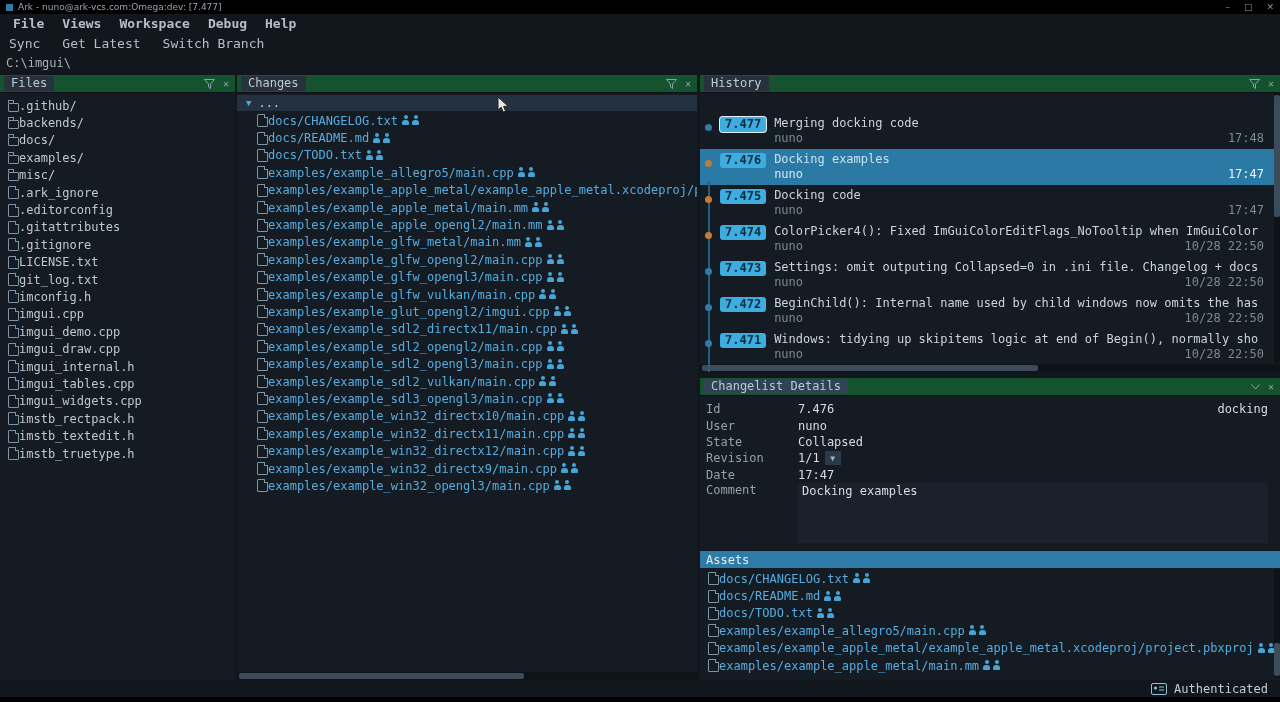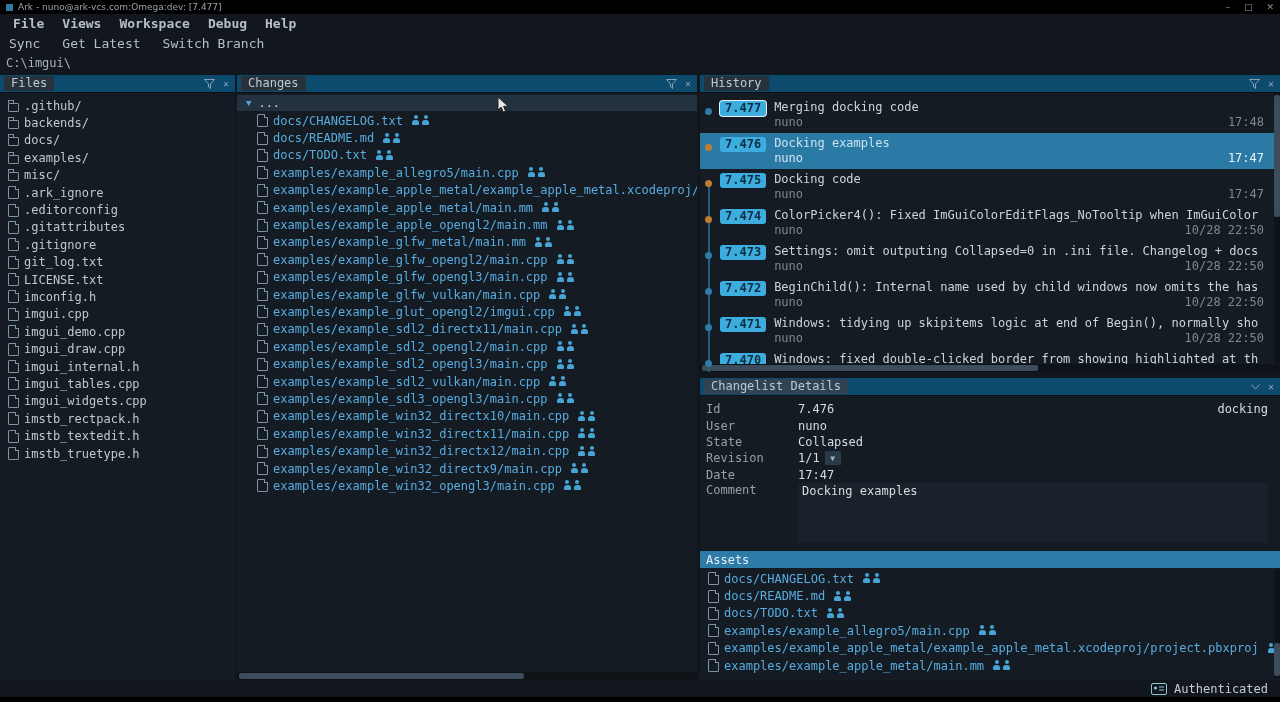--- a/index.html
+++ b/index.html
@@ -17,49 +17,49 @@
   .menubar{position:absolute;left:0;top:14px;right:0;height:19px;display:flex;align-items:center;
            padding-left:4px;}
   .menubar .mitem{padding:0 9px;font-size:13px;color:#b6bfc7;font-weight:bold;}
   .toolbar{position:absolute;left:0;top:33px;right:0;height:20px;display:flex;align-items:center;
            padding-left:9px;gap:22px;}
   .toolbar .titem{font-size:13px;color:#b6bfc7;}
   .pathbar{position:absolute;left:0;top:55px;right:0;height:16px;display:flex;align-items:center;
            padding-left:6px;color:#a7b1b9;}
   
   .panel{position:absolute;background:#151b22;overflow:hidden;}
-  .panel-header{height:17px;background:#0c4a6e;display:flex;align-items:center;padding:0 4px;
+  .panel-header{height:17px;background:#14532d;display:flex;align-items:center;padding:0 4px;
                 border-bottom:1px solid #0c0f13;}
   .tab-label{background:#27323d;color:#bfc9d1;padding:0 7px;height:15px;line-height:15px;}
   .tab-label.blue{background:#2e4356;}
   .hdr-icons{margin-left:auto;display:flex;gap:8px;align-items:center;padding-right:2px;}
   .close-x{color:#8aa0ae;font-size:10px;line-height:10px;}
   
   .list{padding-top:4px;}
-  .list-row{height:17.4px;display:flex;align-items:center;gap:5px;padding:0 4px 0 8px;
+  .list-row{height:17.4px;display:flex;align-items:center;padding:0 4px 0 8px;
             white-space:nowrap;overflow:hidden;}
   .flabel{color:#bfc8cf;}
   .flink{color:#57ace0;}
   .ficon{width:9px;height:11px;border:1px solid #7e95a5;border-radius:1px;position:relative;flex:none;}
   .ficon::before{content:'';position:absolute;top:-1px;right:-1px;width:3px;height:3px;
                  background:#151b22;border-left:1px solid #7e95a5;border-bottom:1px solid #7e95a5;}
   .folder .ficon{height:7px;margin-top:3px;}
   .folder .ficon::before{top:-4px;right:auto;left:-1px;width:4px;height:2px;background:transparent;
                  border:1px solid #7e95a5;border-bottom:none;}
   .badge-pair{display:inline-flex;gap:3px;margin-left:4px;flex:none;}
   .person{position:relative;width:7px;height:11px;display:inline-block;}
   .person::before{content:'';position:absolute;top:0;left:1.5px;width:4px;height:4px;border-radius:50%;background:#46a4d6;}
   .person::after{content:'';position:absolute;bottom:1px;left:0;width:7px;height:5px;
                  border-radius:3px 3px 1px 1px;background:#46a4d6;}
   
   .root-row{height:16px;display:flex;align-items:center;gap:7px;background:#243140;
             padding-left:9px;margin-top:2px;}
   .caret{color:#4fa7d5;font-size:9px;}
   
-  .hist-list{position:relative;padding-top:4px;}
+  .hist-list{position:relative;padding-top:20px;}
   .timeline{position:absolute;left:8px;top:106px;height:252px;width:2px;background:#245f80;z-index:2;
             pointer-events:none;}
   .hist-row{position:relative;height:36px;padding:3px 4px 0 20px;box-sizing:border-box;
             display:flex;align-items:flex-start;}
   .hist-row.selected{background:#2b7aa5;}
   .dot{position:absolute;left:5px;top:11px;width:7px;height:7px;border-radius:50%;
        background:#2e7da8;z-index:3;}
   .dot.orange{background:#c07b35;}
   .rev-badge{display:inline-block;min-width:36px;text-align:center;background:#3dade0;color:#0e2d3f;
              font-weight:bold;padding:0 5px;border-radius:3px;height:15px;line-height:15px;
@@ -191,26 +191,26 @@
           <span class="flabel">.gitattributes</span>
         </div>
 
         <div class="list-row">
           <span class="ficon"></span>
           <span class="flabel">.gitignore</span>
         </div>
 
         <div class="list-row">
           <span class="ficon"></span>
+          <span class="flabel">LICENSE.txt</span>
+        </div>
+
+        <div class="list-row">
+          <span class="ficon"></span>
           <span class="flabel">git_log.txt</span>
-        </div>
-
-        <div class="list-row">
-          <span class="ficon"></span>
-          <span class="flabel">LICENSE.txt</span>
         </div>
 
         <div class="list-row">
           <span class="ficon"></span>
           <span class="flabel">imconfig.h</span>
         </div>
 
         <div class="list-row">
           <span class="ficon"></span>
           <span class="flabel">imgui.cpp</span>

